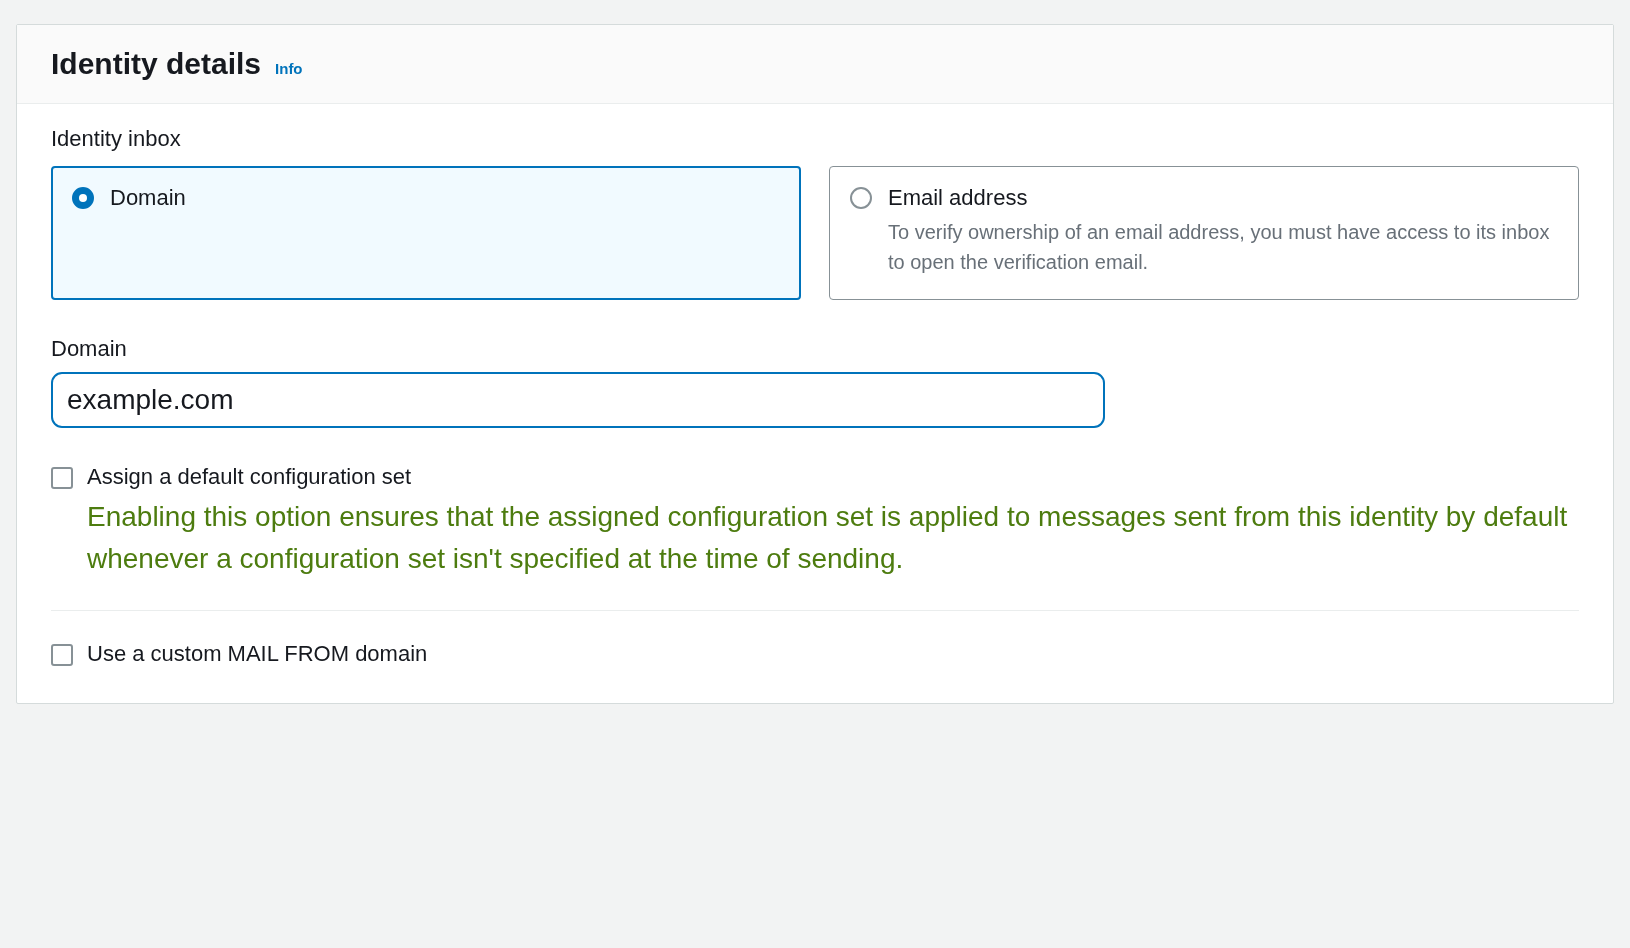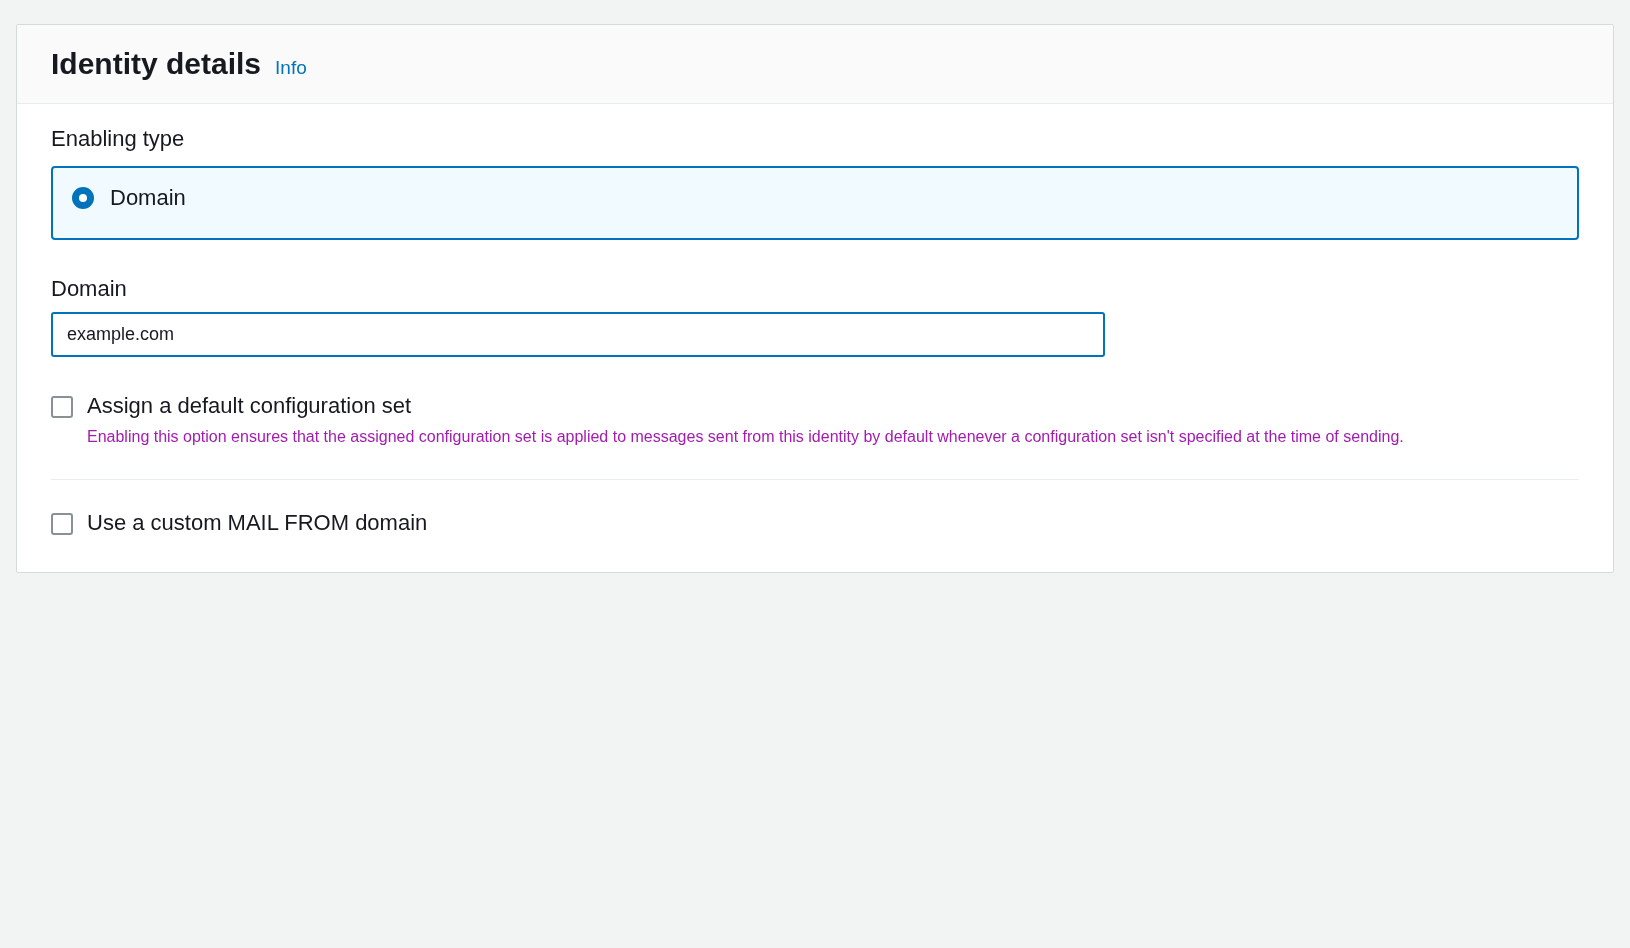--- a/index.html
+++ b/index.html
@@ -26,22 +26,22 @@
       display: flex;
       align-items: baseline;
       gap: 14px;
     }
     .panel-title {
       font-size: 30px;
       font-weight: 700;
       color: #16191f;
     }
     .info-link {
-      font-size: 19px;
-      font-weight: 400;
+      font-size: 15px;
+      font-weight: 700;
       color: #0073bb;
       text-decoration: none;
       cursor: pointer;
     }
     .panel-body {
       padding: 22px 34px 30px 34px;
     }
     .section-label {
       font-size: 22px;
       color: #16191f;
@@ -108,24 +108,24 @@
       margin-top: 36px;
     }
     .field-label {
       font-size: 22px;
       color: #16191f;
       margin-bottom: 10px;
     }
     .text-input {
       width: 69%;
       padding: 10px 14px;
-      font-size: 18px;
+      font-size: 28px;
       color: #16191f;
       border: 2px solid #0073bb;
-      border-radius: 3px;
+      border-radius: 11px;
       outline: none;
       font-family: inherit;
     }
     .field-hint {
       font-size: 19px;
       color: #687078;
       margin-top: 8px;
     }
     .checkbox-block {
       margin-top: 36px;
@@ -151,45 +151,52 @@
     }
     .checkbox-text {
       flex: 1;
     }
     .checkbox-label {
       font-size: 22px;
       color: #16191f;
       margin-bottom: 6px;
     }
     .checkbox-desc {
-      font-size: 16px;
-      color: #a21caf;
+      font-size: 28px;
+      color: #4d7c0f;
       line-height: 1.5;
     }
   </style>
 </head>
 <body>
 
 <div class="panel">
   <div class="panel-header">
     <h2 class="panel-title">Identity details</h2>
     <a class="info-link">Info</a>
   </div>
 
   <div class="panel-body">
 
-    <div class="section-label">Enabling type</div>
+    <div class="section-label">Identity inbox</div>
 
     <div class="tiles-row">
       <div class="tile selected">
         <div class="radio"></div>
         <div class="tile-text">
           <div class="tile-title">Domain</div>
         </div>
       </div>
+      <div class="tile">
+        <div class="radio"></div>
+        <div class="tile-text">
+          <div class="tile-title">Email address</div>
+          <div class="tile-desc">To verify ownership of an email address, you must have access to its inbox to open the verification email.</div>
+        </div>
+      </div>
     </div>
 
     <div class="field-block">
       <div class="field-label">Domain</div>
       <input type="text" class="text-input" value="example.com" style="">
     </div>
 
     <div class="checkbox-block">
       <div class="checkbox-box"></div>
       <div class="checkbox-text">

